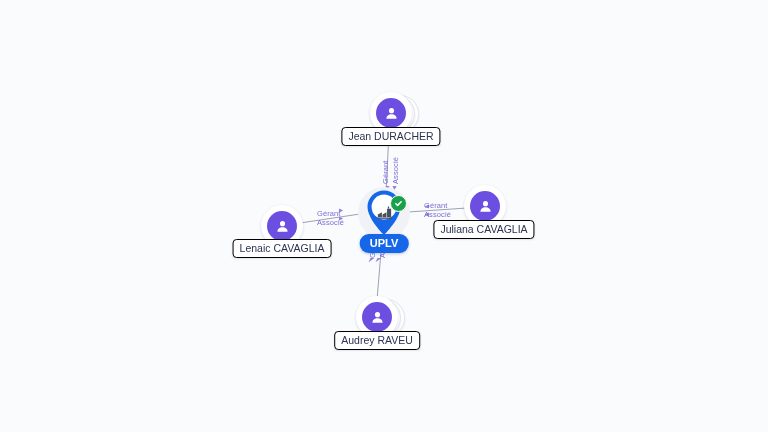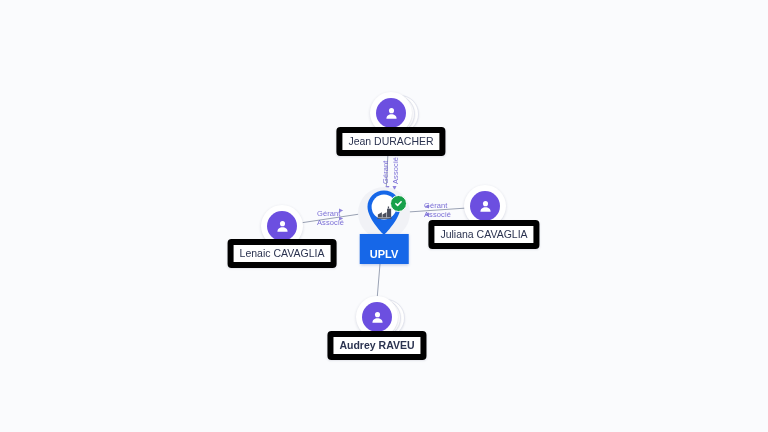--- a/index.html
+++ b/index.html
@@ -19,36 +19,36 @@
   .s3{width:36px;height:36px;left:-10px;top:-18px;}
   .s2{width:36px;height:36px;left:-14px;top:-18px;}
   .s1{width:36px;height:36px;left:-18px;top:-18px;}
   .avatar-ring{position:absolute;left:-21px;top:-21px;width:42px;height:42px;
       border-radius:50%;background:#ffffff;box-shadow:0 1px 3px rgba(30,40,80,.16);}
   .avatar{position:absolute;left:-15px;top:-15px;width:30px;height:30px;border-radius:50%;
       background:#6c4fe0;display:flex;align-items:center;justify-content:center;}
   .avatar svg{display:block;}
 
   .chip{position:absolute;transform:translateX(-50%);
-      background:#ffffff;border:6px solid #000000;border-radius:4px;
+      background:#ffffff;border:1px solid #000000;border-radius:4px;
       padding:2px 6px 3px;font-size:10.5px;line-height:12px;color:#2b3350;
       white-space:nowrap;box-shadow:0 1px 2px rgba(30,40,80,.10);}
 
   
   #company{position:absolute;width:0;height:0;}
   .halo{position:absolute;left:-26px;top:-26px;width:52px;height:52px;border-radius:50%;
       background:#f1f2f6;}
   .pin{position:absolute;left:-20px;top:-24px;width:40px;height:48px;}
   .pin svg{display:block;}
   .badge{position:absolute;left:6px;top:-18px;width:15px;height:15px;border-radius:50%;
       background:#18a04a;border:1.5px solid #ffffff;
       display:flex;align-items:center;justify-content:center;}
   .company-chip{position:absolute;transform:translateX(-50%);
-      background:#1667e8;border-radius:0;color:#ffffff;
-      padding:14px 10px 4px;font-size:11px;line-height:12px;font-weight:bold;
+      background:#1667e8;border-radius:9px;color:#ffffff;
+      padding:3px 10px 4px;font-size:11px;line-height:12px;font-weight:bold;
       white-space:nowrap;box-shadow:0 1px 3px rgba(20,60,160,.28);}
 
   
   .elabel{position:absolute;color:#7b6fd6;font-size:7.5px;line-height:8.5px;
       white-space:nowrap;letter-spacing:.1px;}
   .elabel.rot{transform-origin:0 0;transform:rotate(-90deg);}
   .elabel .l2{display:block;}
 </style>
 </head>
 <body>
@@ -143,21 +143,21 @@
     <div class="stack s2"></div>
     <div class="stack s1"></div>
     <div class="avatar-ring"></div>
     <div class="avatar">
       <svg width="17" height="17" viewBox="0 0 24 24" fill="#ffffff">
         <circle cx="12" cy="8" r="3.6"></circle>
         <path d="M4.8 19.5c0-3.9 3.2-6.3 7.2-6.3s7.2 2.4 7.2 6.3z"></path>
       </svg>
     </div>
   </div>
-  <div class="chip" style="left:377px;top:331px;font-weight:bold;">Audrey RAVEU</div>
+  <div class="chip" style="left:377px;top:331px;">Audrey RAVEU</div>
 
   <div id="company" style="left:384px;top:213px;">
     <div class="halo"></div>
     <div class="pin">
       <svg width="40" height="48" viewBox="0 0 40 48">
         <path d="M20 1.5c-9.1 0-16.5 7.3-16.5 16.3 0 11.4 13.9 25.6 15.3 27 .7.7 1.7.7 2.4 0
                  1.4-1.4 15.3-15.6 15.3-27C36.5 8.8 29.1 1.5 20 1.5z" fill="#1667e8"></path>
         <circle cx="20" cy="18" r="12.4" fill="#ffffff"></circle>
       </svg>
     </div>

